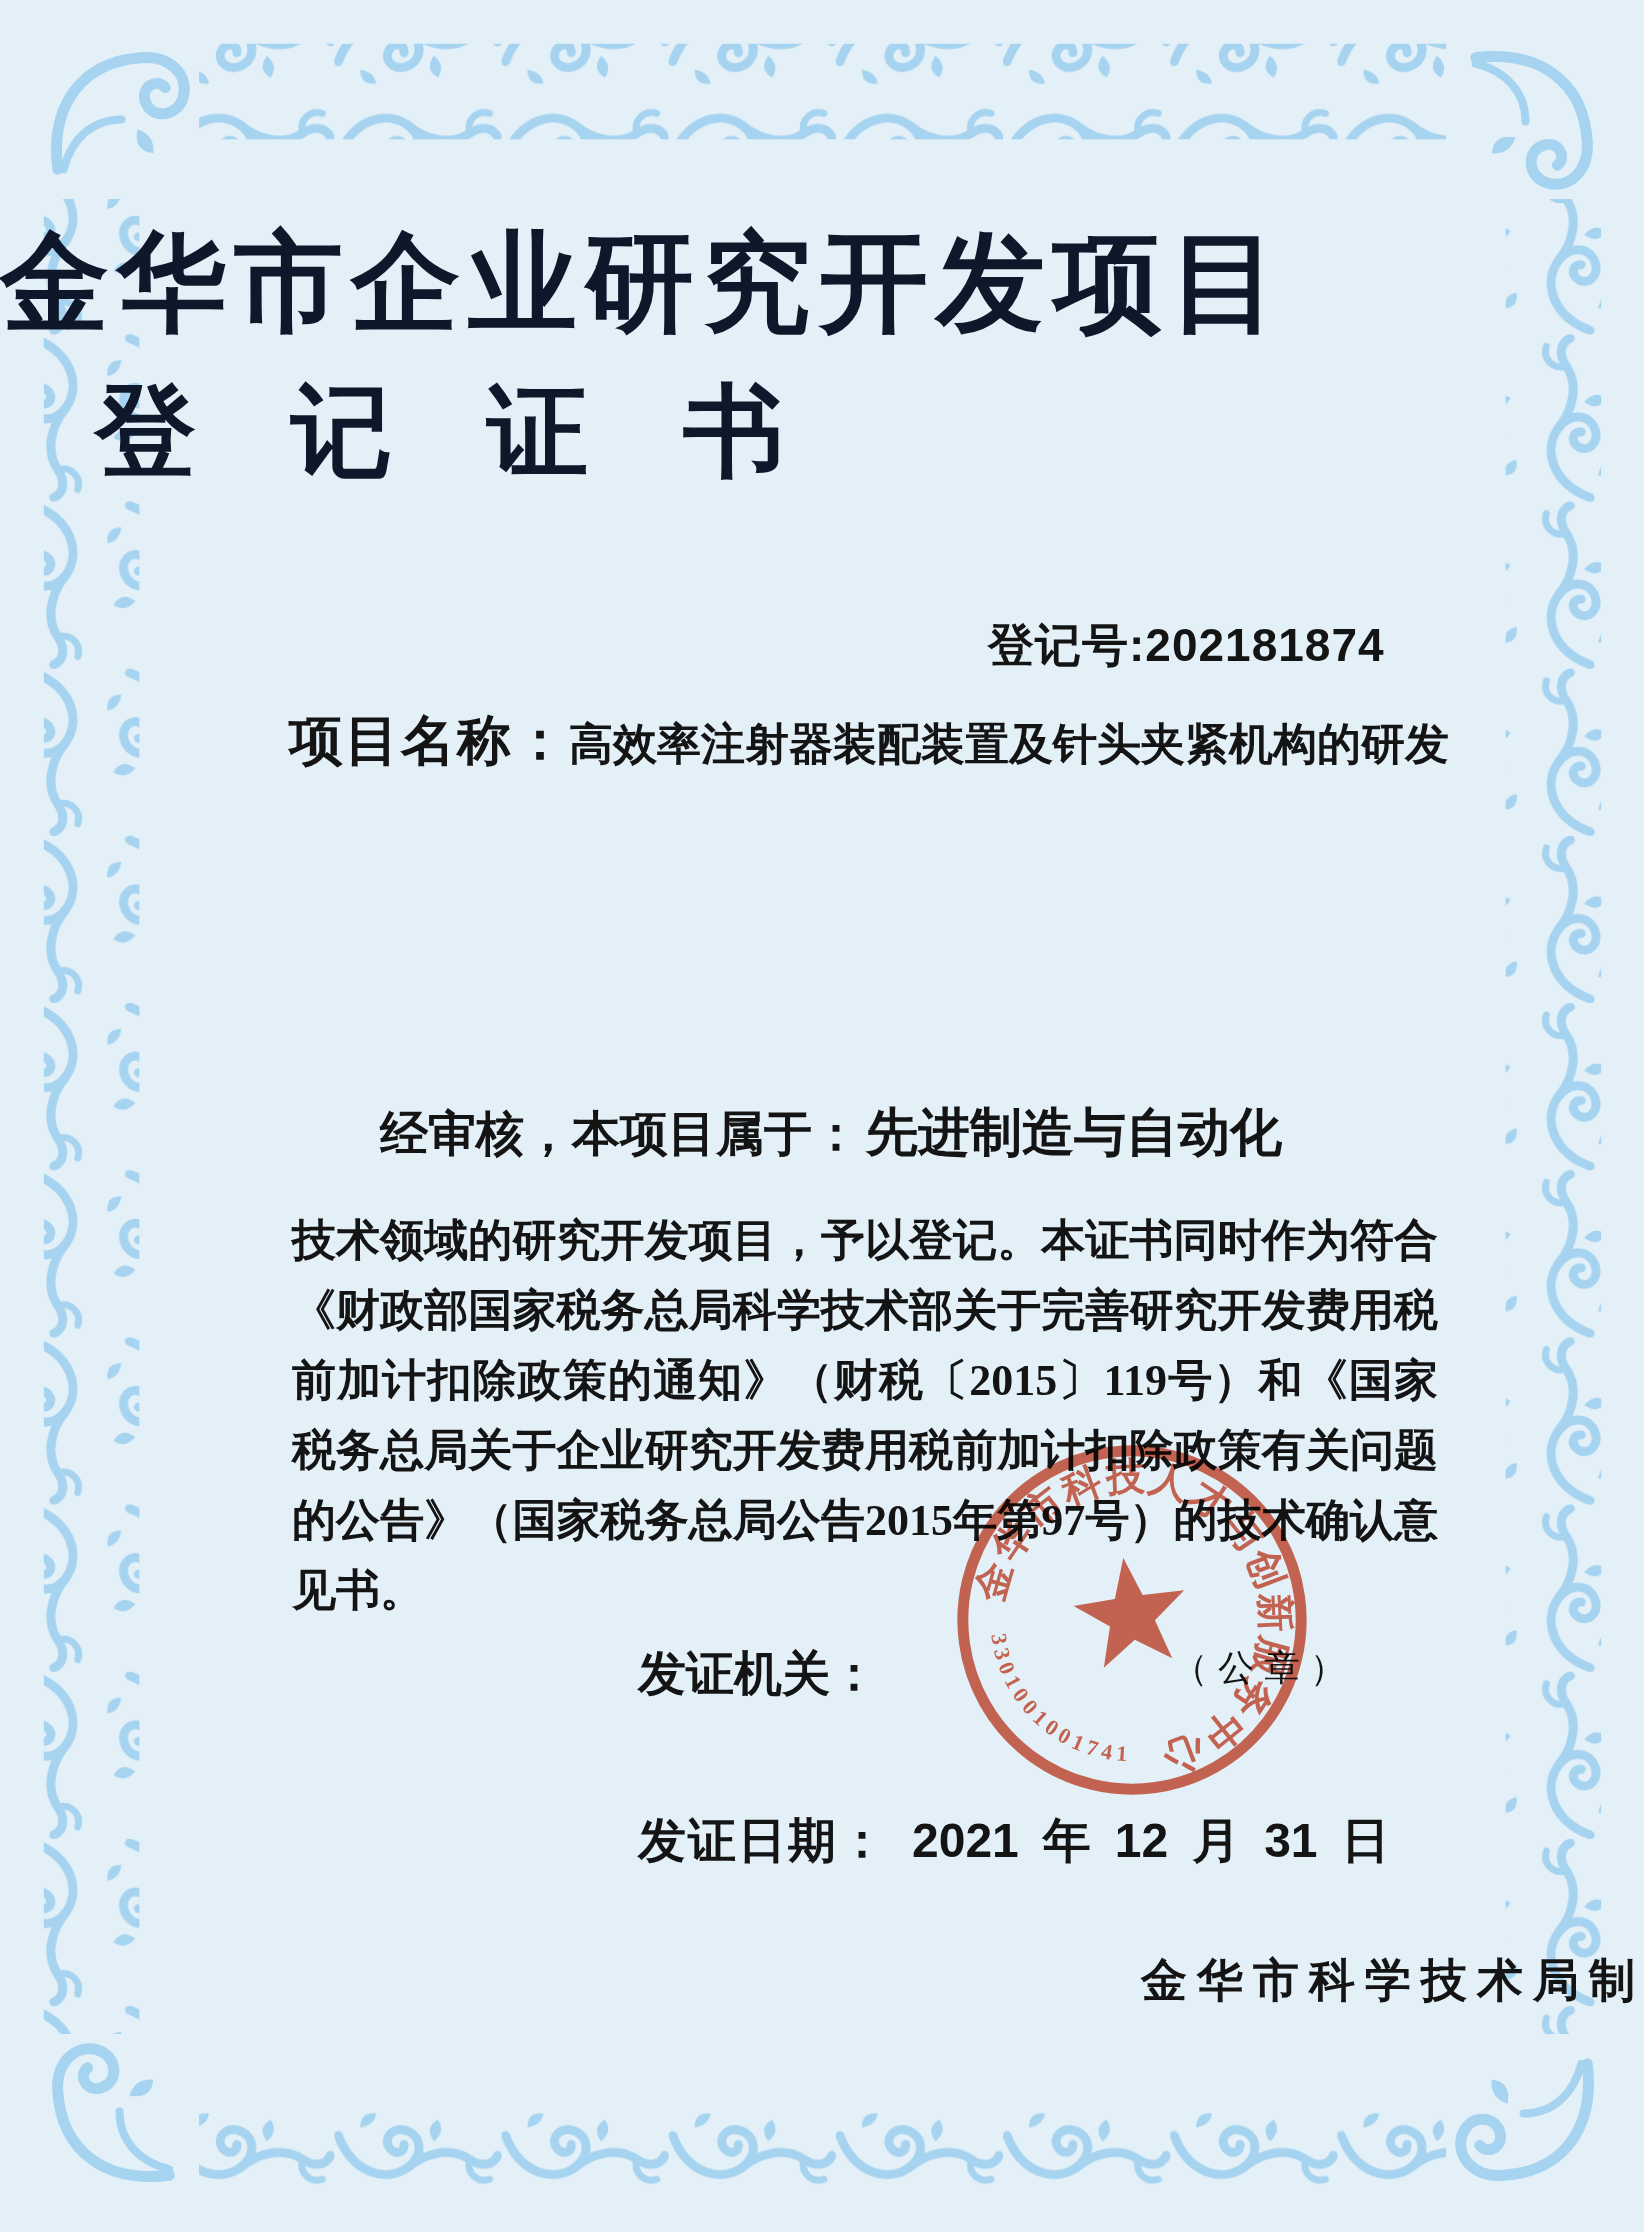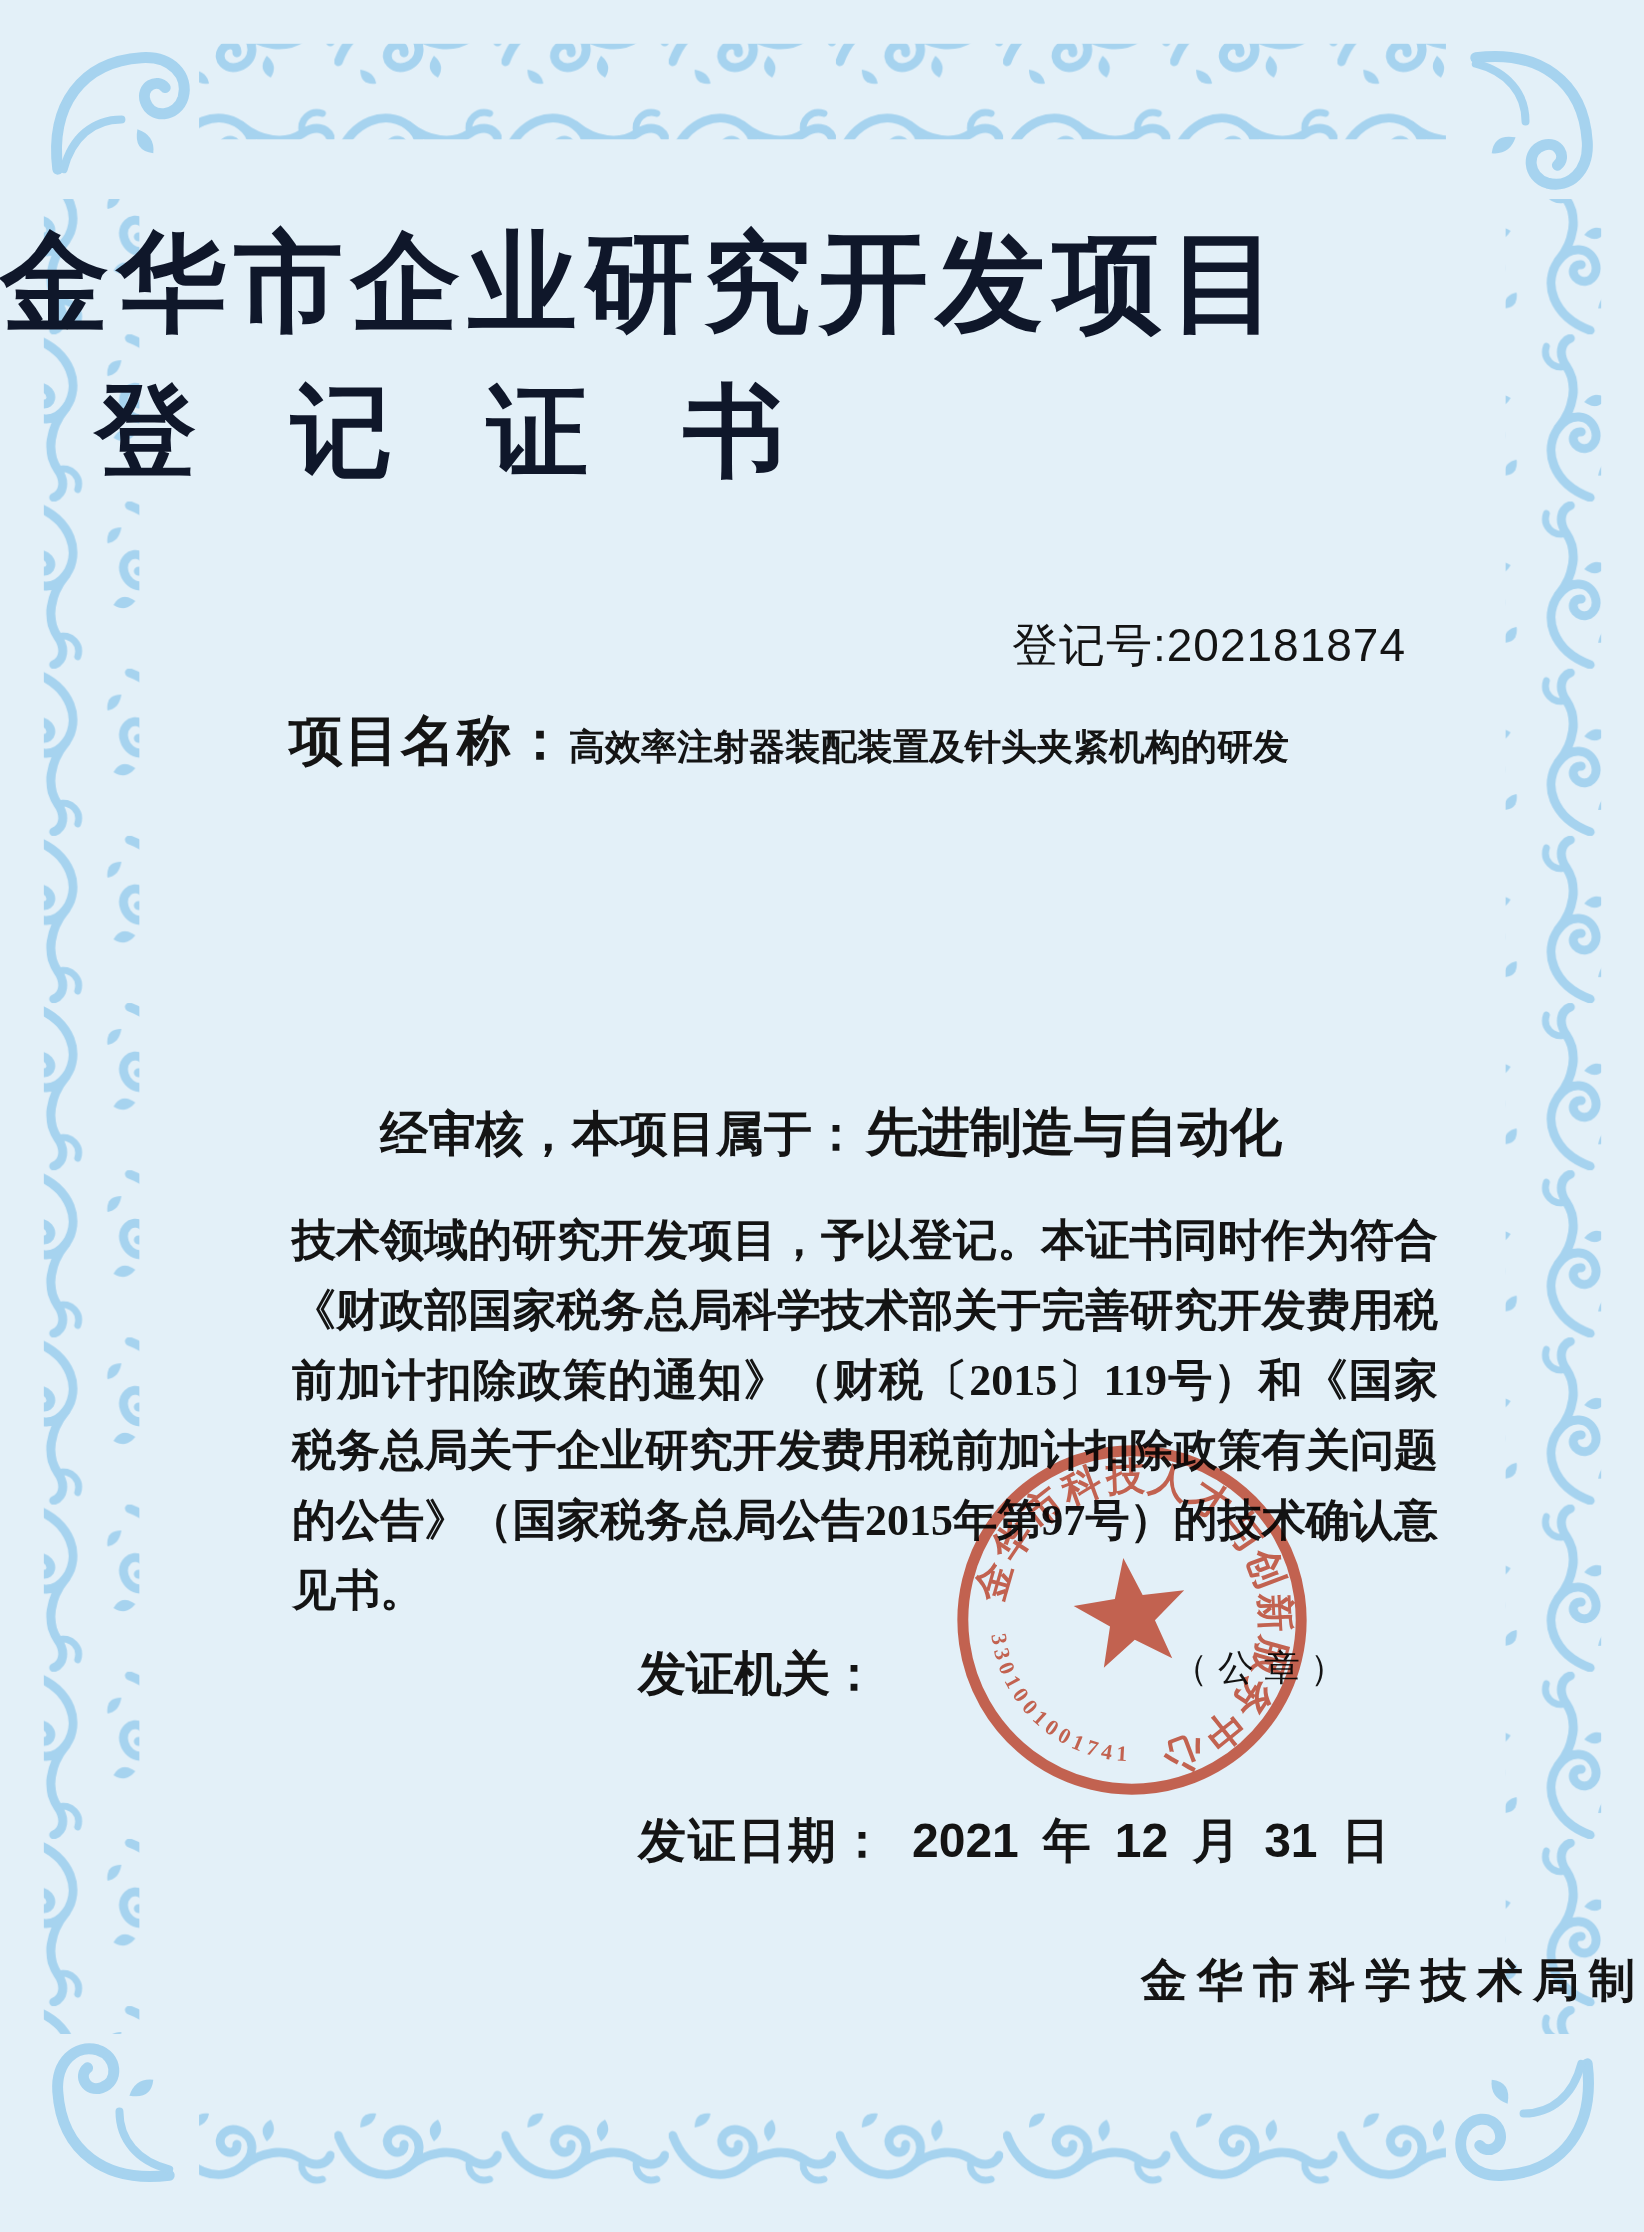--- a/index.html
+++ b/index.html
@@ -19,33 +19,33 @@
   .title{
     position:absolute; left:0; width:100%; text-align:left;
     font-family:"Liberation Serif", serif; font-weight:900; color:#0f172a;
     line-height:1.15;
   }
   .t1{top:221px; font-size:109px; letter-spacing:8px;}
   .t2{top:374px; font-size:101px; letter-spacing:95px; text-indent:95px;}
 
   .regno{
     position:absolute; left:988px; top:615px;
-    font-family:"Liberation Sans", sans-serif; font-weight:400;
-    font-size:46px; letter-spacing:1px;margin-left:24px;
+    font-family:"Liberation Sans", sans-serif; font-weight:700;
+    font-size:46px; letter-spacing:1px;
   }
   .fieldrow{position:absolute; display:flex; align-items:baseline; white-space:nowrap;}
   .row-project{left:289px; top:697px;}
   .row-undertaker{left:289px; top:862px;}
   .flabel{
     font-family:"Liberation Serif", serif; font-weight:700;
     font-size:54px; letter-spacing:2px;margin-top:8px;
   }
   .fvalue{
     font-family:"Liberation Sans", sans-serif; font-weight:700;
-    font-size:36px; letter-spacing:0px;
+    font-size:44px; letter-spacing:0px;
   }
   .row-review{left:380px; top:1098px;}
   .rlabel{font-family:"Liberation Serif", serif; font-weight:700; font-size:48px;}
   .rvalue{font-family:"Liberation Sans", sans-serif; font-weight:700; font-size:52px; margin-left:6px;text-align:right;}
 
   .para{
     position:absolute; left:292px; top:1206px; width:1146px;
     font-family:"Liberation Serif", serif; font-weight:700;
     font-size:44px; line-height:70px; text-align:justify;
   }

